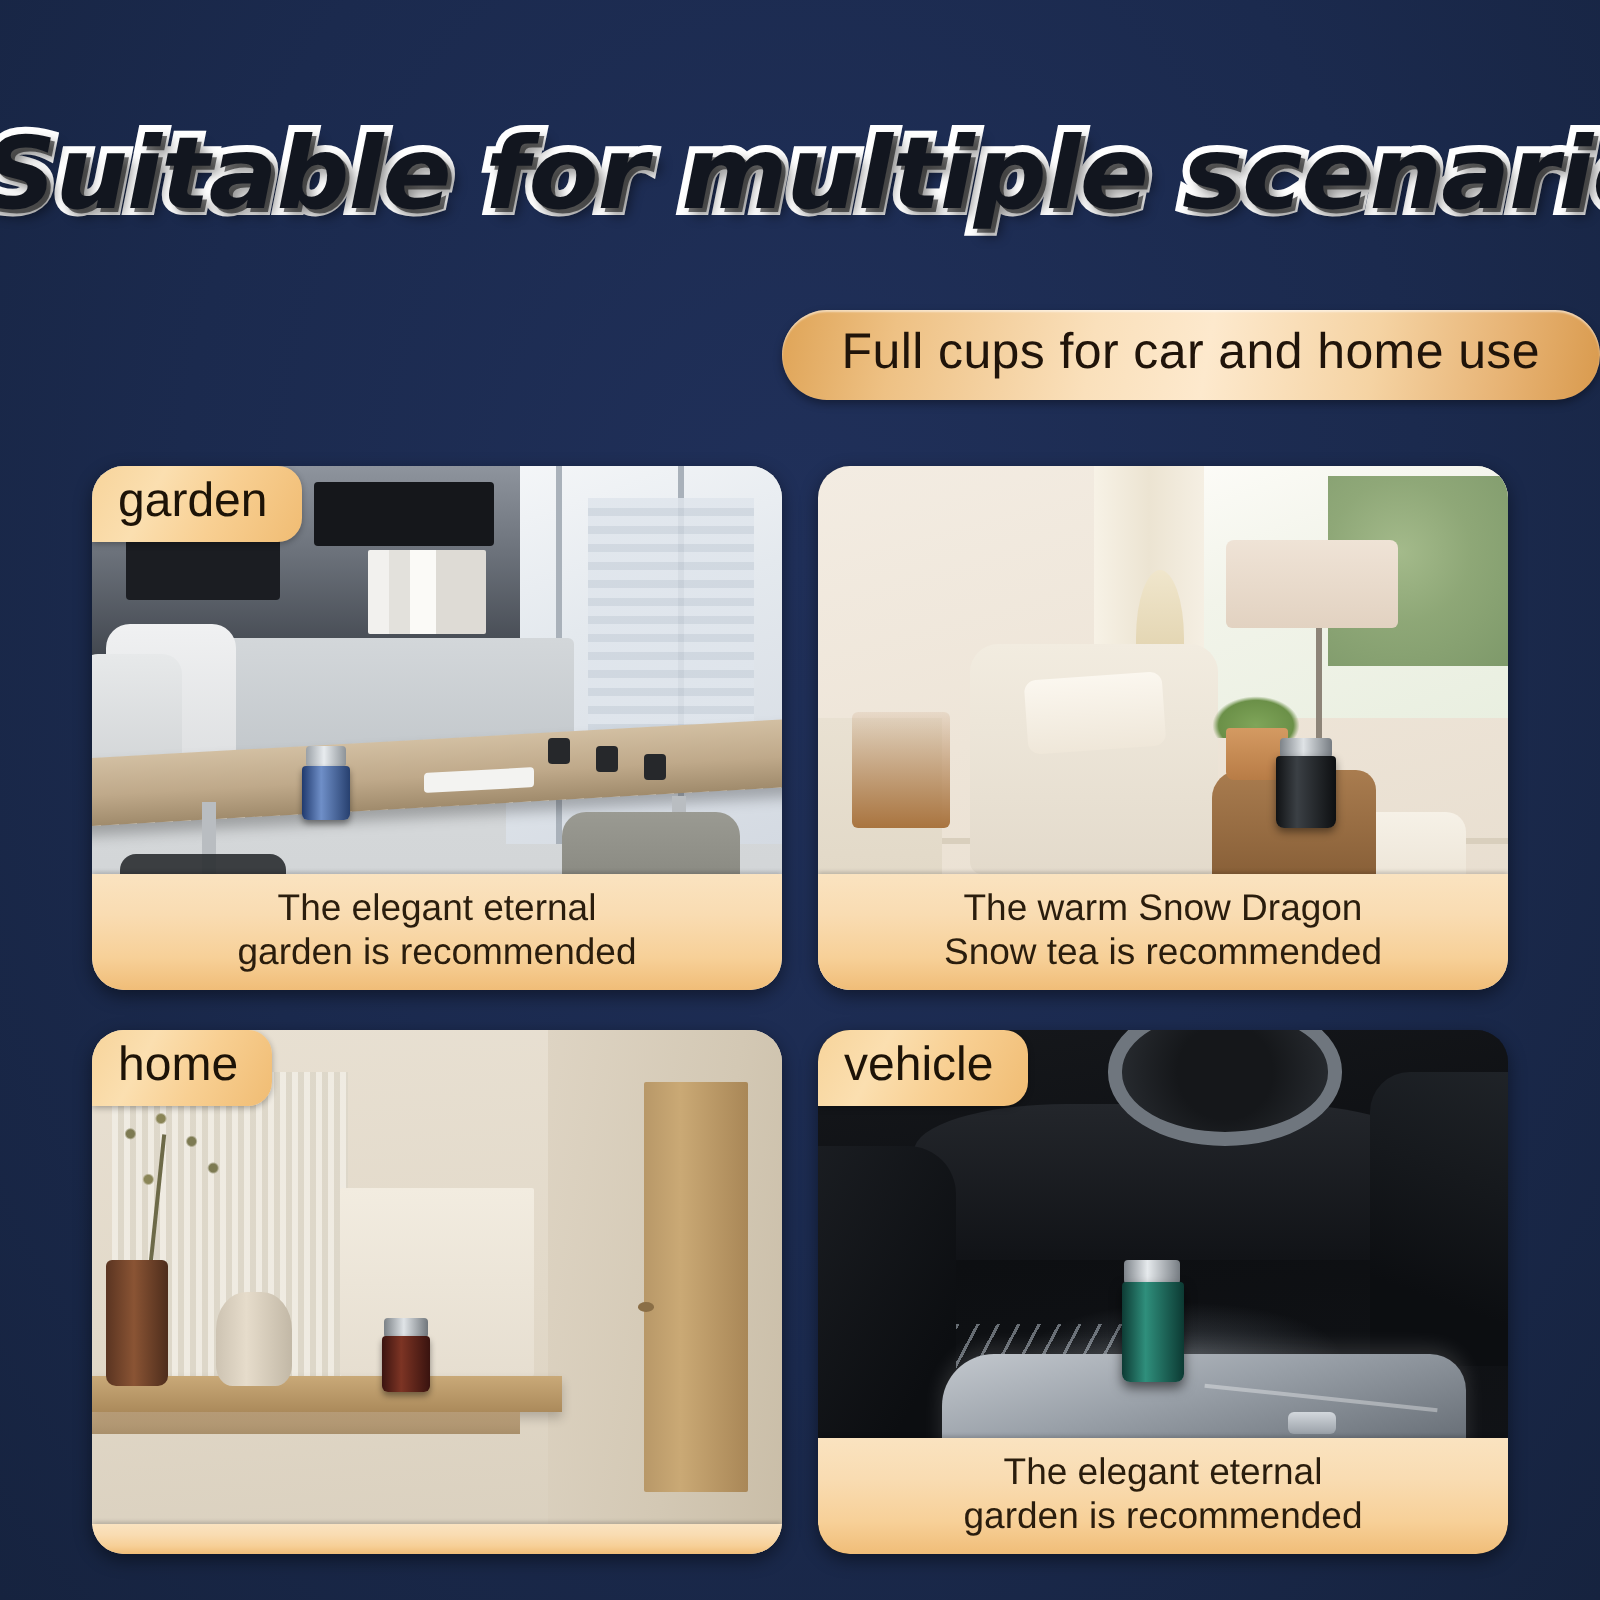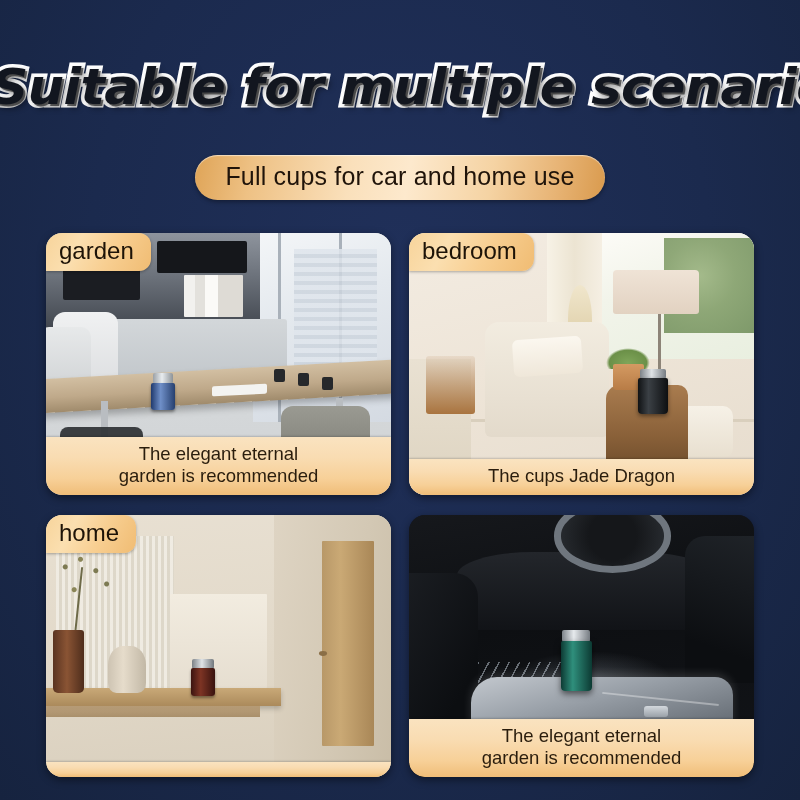--- a/index.html
+++ b/index.html
@@ -44,21 +44,21 @@
     white-space: nowrap;
     transform: scaleX(1.02);
   }
 
   
   .subtitle-wrap {
     position: absolute;
     top: 155px;
     left: 0;
     width: 800px;
-    text-align: center;
+    text-align: right;
   }
   .subtitle-pill {
     display: inline-block;
     padding: 7px 30px 9px;
     border-radius: 24px;
     background: linear-gradient(100deg,
         #dfa457 0%, #eec184 14%, #fae0bb 38%,
         #fde9cd 52%, #f5d3a3 72%, #e7b374 88%, #d99a4d 100%);
     box-shadow: inset 0 1px 1px rgba(255,255,255,0.55),
                 0 2px 4px rgba(0,0,0,0.35);
@@ -354,23 +354,23 @@
         <div class="bd-cushion"></div>
         <div class="bd-pillow"></div>
         <div class="bd-table"></div>
         <div class="bd-plant"></div>
         <div class="bd-pot"></div>
         <div class="bottle-bd">
           <div class="cap"></div>
           <div class="body"></div>
         </div>
       </div>
-      <div class="tag">bedroom</div>
       <div class="caption">
-        <span>The cups Jade Dragon</span>
+        <span>The warm Snow Dragon</span>
+        <span>Snow tea is recommended</span>
       </div>
     </div>
 
     <div class="card">
       <div class="photo ph-lobby">
         <div class="lb-wallR"></div>
         <div class="lb-door"></div>
         <div class="lb-doorknob"></div>
         <div class="lb-fluted"></div>
         <div class="lb-panel"></div>
@@ -399,20 +399,21 @@
         <div class="vh-stitch"></div>
         <div class="vh-glow"></div>
         <div class="vh-console"></div>
         <div class="vh-consoleline"></div>
         <div class="vh-button"></div>
         <div class="bottle-vh">
           <div class="cap"></div>
           <div class="body"></div>
         </div>
       </div>
+      <div class="tag">vehicle</div>
       <div class="caption">
         <span>The elegant eternal</span>
         <span>garden is recommended</span>
       </div>
     </div>
 
   </div>
 </div>
 
 </body></html>

